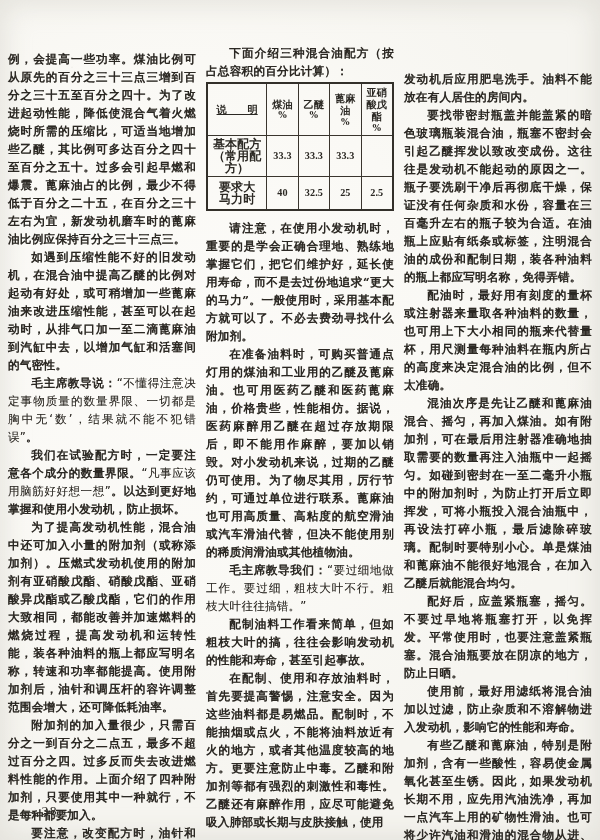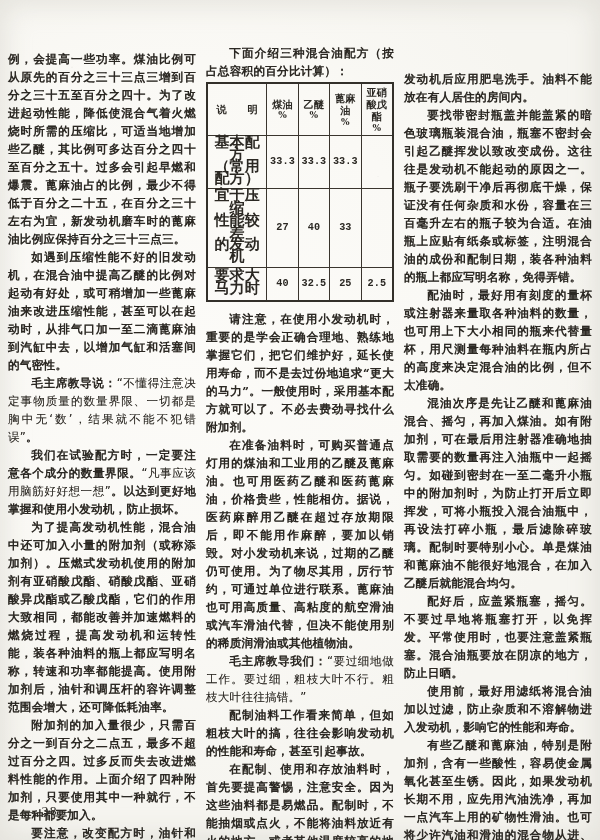--- a/index.html
+++ b/index.html
@@ -111,30 +111,29 @@
   table.mix th,
   table.mix td {
     padding: 2px 1px;
     text-align: center;
     vertical-align: middle;
     line-height: 12.2px;
     letter-spacing: .1px;
   }
   table.mix thead th { height: 34px; }
   table.mix tbody td { height: 28px; }
-  th.c-desc { width: 33%; }
+  th.c-desc { width: 33%; text-decoration: underline; }
   th.c-num  { width: 16.75%; }
   td.desc {
     text-align: center;
     line-height: 11.6px;
-    font-size: 15px;
+    font-size: 12px;
     letter-spacing: 0;
-    font-family: Liberation Mono, monospace;
-  }
-  td.num { font-family: Liberation Mono, monospace; }
+  }
+  td.num { font-family: Liberation Serif, serif; }
   th .pct { display: block; font-size: 9px; line-height: 10px; }
 
   
   .folio {
     position: absolute;
     left: 0;
     bottom: 12px;
     width: 100%;
     text-align: center;
     font-size: 11.5px;
@@ -196,27 +195,20 @@
         </thead>
         <tbody>
           <tr>
             <td class="desc">基本配方<br>（常用配方）</td>
             <td class="num">33.3</td>
             <td class="num">33.3</td>
             <td class="num">33.3</td>
             <td class="num"></td>
           </tr>
           <tr>
-            <td class="desc">宜于压缩<br>性能较差<br>的发动机</td>
-            <td class="num">27</td>
-            <td class="num">40</td>
-            <td class="num">33</td>
-            <td class="num"></td>
-          </tr>
-          <tr>
             <td class="desc">要求大<br>马力时</td>
             <td class="num">40</td>
             <td class="num">32.5</td>
             <td class="num">25</td>
             <td class="num">2.5</td>
           </tr>
         </tbody>
       </table>
 
       <p class="t indent">请注意，在使用小发动机时，重要的是学会正确合理地、熟练地掌握它们，把它们维护好，延长使用寿命，而不是去过份地追求“更大的马力”。一般使用时，采用基本配方就可以了。不必去费劲寻找什么附加剂。</p>

